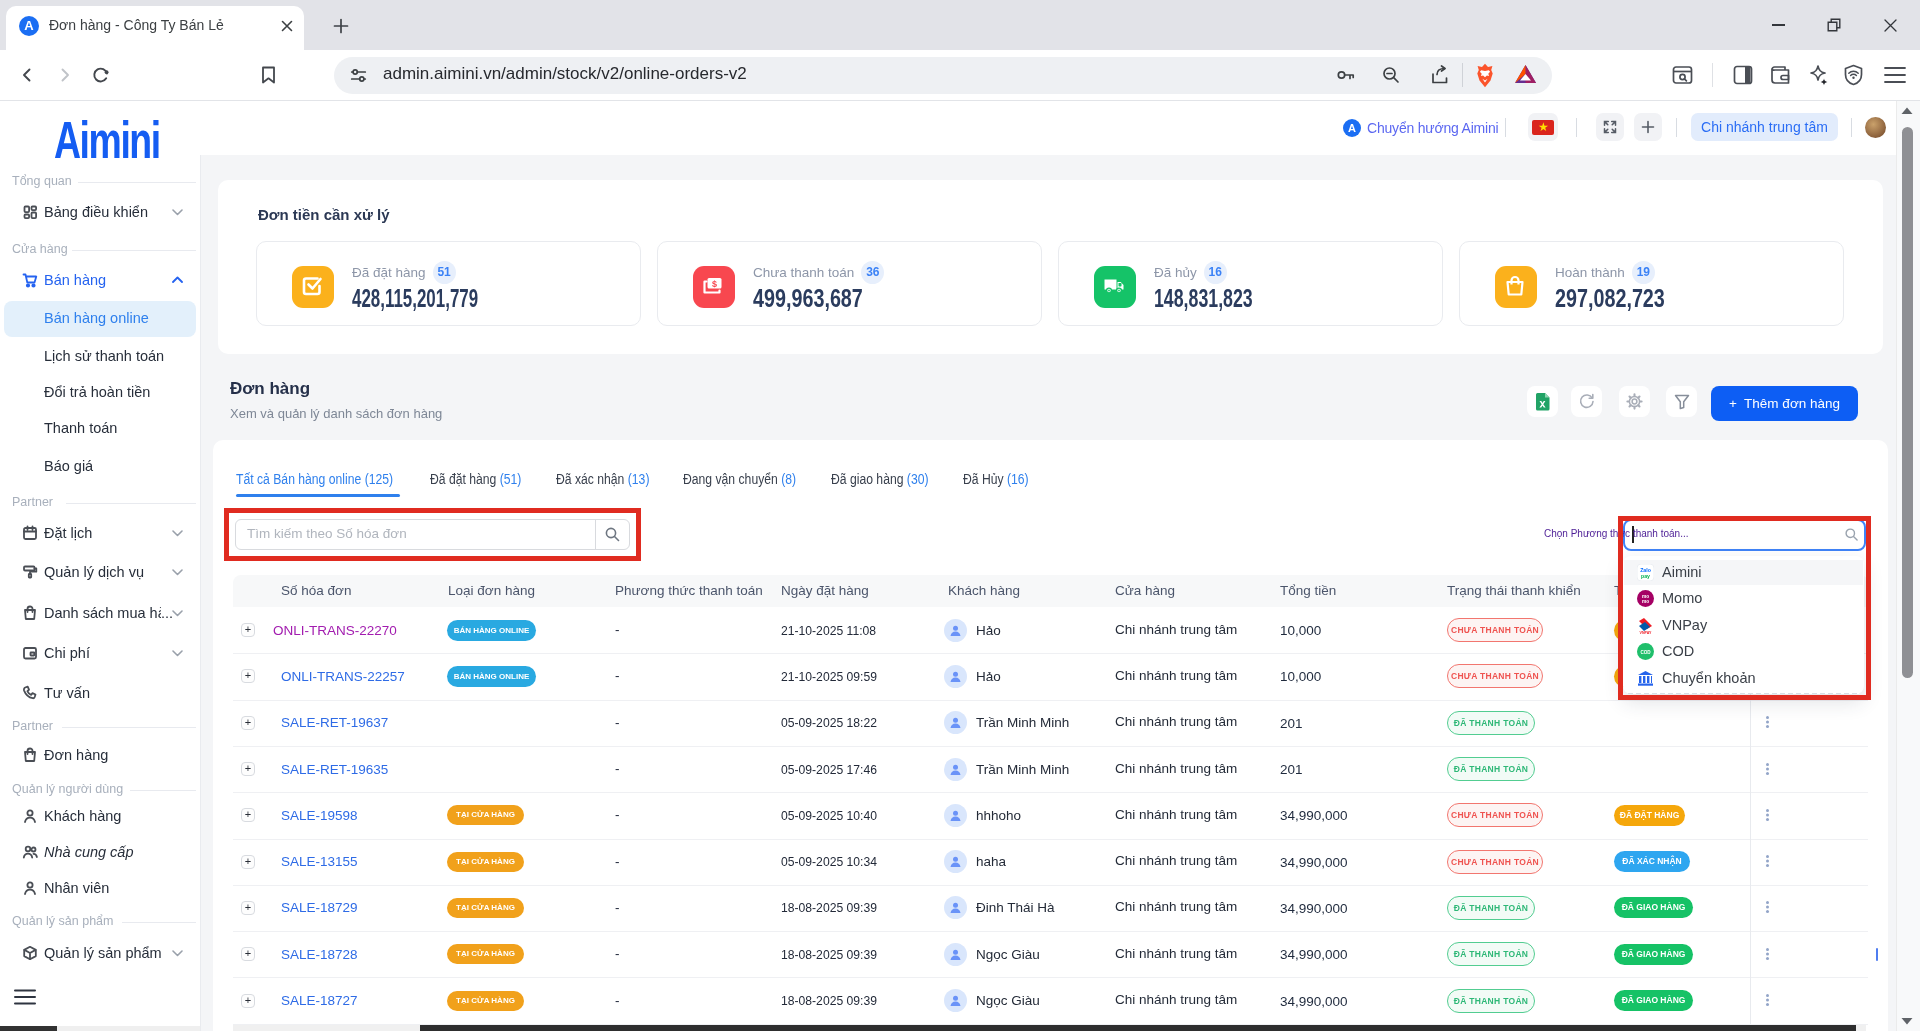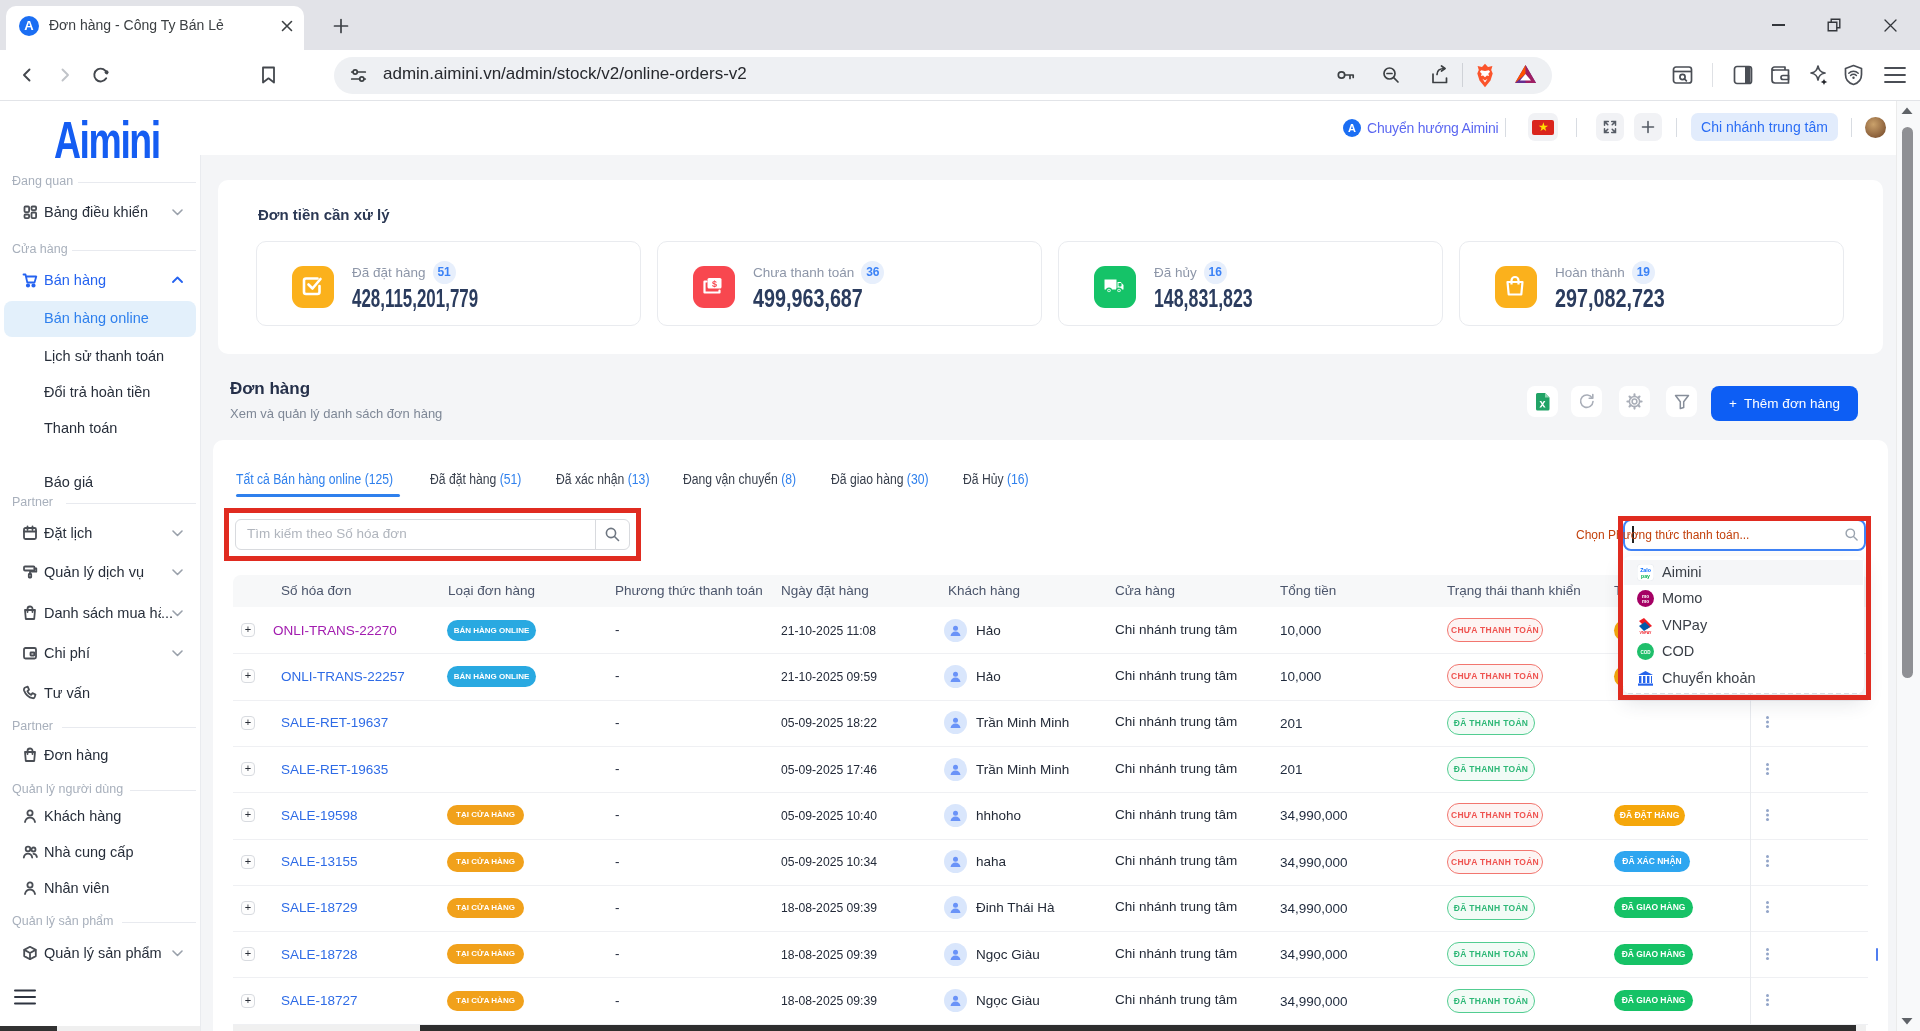--- a/index.html
+++ b/index.html
@@ -120,21 +120,21 @@
   </svg>
 <svg class="abs" style="left:1884px;top:66px;" width="22" height="18" viewBox="0 0 22 18">
     <path d="M1 2h20M1 9h20M1 16h20" stroke="#4a4e55" stroke-width="1.8" stroke-linecap="round"></path>
   </svg>
 
 <div class="abs" style="left:0;top:101px;width:1920px;height:930px;background:#fff;"></div>
 <div class="abs" style="left:200px;top:155px;width:1720px;height:876px;background:#f4f5f7;"></div>
 <div class="abs" style="left:200px;top:155px;width:1px;height:876px;background:#e9ebef;"></div>
 
 <div class="abs" style="left:54px;top:110px;font-size:52px;font-weight:800;letter-spacing:-2px;color:#155df2;transform:scaleX(.72);transform-origin:0 0;">Aimini</div>
-<div class="abs" style="left:12px;top:174px;font-size:12.5px;color:#a8b0bc;">Đang quan</div>
+<div class="abs" style="left:12px;top:174px;font-size:12.5px;color:#a8b0bc;">Tổng quan</div>
 <div class="abs" style="left:78px;top:182px;width:118px;height:1px;background:#e8eaef;"></div>
 <svg class="abs" style="left:22px;top:204px;" width="16" height="16" viewBox="0 0 16 16">
     <g class="ic">
       <rect x="2.5" y="2.5" width="4.6" height="5.6" rx="1"></rect>
       <rect x="9.5" y="2.5" width="4.6" height="3.6" rx="1"></rect>
       <rect x="2.5" y="10.5" width="4.6" height="3.6" rx="1"></rect>
       <rect x="9.5" y="8.5" width="4.6" height="5.6" rx="1"></rect>
     </g>
   </svg>
 <div class="abs" style="left:44px;top:204px;font-size:14.5px;color:#272e3a;">Bảng điều khiển</div>
@@ -152,21 +152,21 @@
   </svg>
 <div class="abs" style="left:44px;top:272px;font-size:14.5px;color:#2563f0;">Bán hàng</div>
 <svg class="abs" style="left:172px;top:276px;" width="11" height="7" viewBox="0 0 11 7">
     <path d="M1 6l4.5-4.5L10 6" stroke="#2563f0" stroke-width="1.8" fill="none" stroke-linecap="round" stroke-linejoin="round"></path>
   </svg>
 <div class="abs" style="left:4px;top:301px;width:192px;height:36px;background:#e3f0fb;border-radius:8px;"></div>
 <div class="abs" style="left:44px;top:310px;font-size:14.5px;color:#2f80ed;">Bán hàng online</div>
 <div class="abs" style="left:44px;top:348px;font-size:14.5px;color:#272e3a;">Lịch sử thanh toán</div>
 <div class="abs" style="left:44px;top:384px;font-size:14.5px;color:#272e3a;">Đổi trả hoàn tiền</div>
 <div class="abs" style="left:44px;top:420px;font-size:14.5px;color:#272e3a;">Thanh toán</div>
-<div class="abs" style="left:44px;top:458px;font-size:14.5px;color:#272e3a;margin-top:16px;">Báo giá</div>
+<div class="abs" style="left:44px;top:458px;font-size:14.5px;color:#272e3a;">Báo giá</div>
 <div class="abs" style="left:12px;top:495px;font-size:12.5px;color:#a8b0bc;">Partner</div>
 <div class="abs" style="left:66px;top:503px;width:130px;height:1px;background:#e8eaef;"></div>
 <svg class="abs" style="left:22px;top:525px;" width="16" height="16" viewBox="0 0 16 16">
     <g class="ic">
       <rect x="2" y="3" width="12" height="11" rx="1.5"></rect>
       <path d="M2 6.5h12M5.5 1.5v3M10.5 1.5v3"></path>
     </g>
   </svg>
 <div class="abs" style="left:44px;top:525px;font-size:14.5px;color:#272e3a;">Đặt lịch</div>
 <svg class="abs" style="left:172px;top:530px;" width="11" height="7" viewBox="0 0 11 7">
@@ -228,21 +228,21 @@
   </svg>
 <div class="abs" style="left:44px;top:808px;font-size:14.5px;color:#272e3a;">Khách hàng</div>
 <svg class="abs" style="left:22px;top:844px;" width="16" height="16" viewBox="0 0 16 16">
     <g class="ic">
       <circle cx="6" cy="5" r="2.3"></circle>
       <path d="M1.8 13.5c.5-2.6 2-3.9 4.2-3.9s3.7 1.3 4.2 3.9"></path>
       <circle cx="11.5" cy="5.5" r="2"></circle>
       <path d="M11.5 9.8c1.8 0 3 1.1 3.4 3.2"></path>
     </g>
   </svg>
-<div class="abs" style="left:44px;top:844px;font-size:14.5px;color:#272e3a;">Nhà cung cấp</div>
+<div class="abs" style="left:44px;top:844px;font-size:14.5px;color:#272e3a;font-style:italic;">Nhà cung cấp</div>
 <svg class="abs" style="left:22px;top:880px;" width="16" height="16" viewBox="0 0 16 16">
     <g class="ic">
       <circle cx="8" cy="5" r="2.6"></circle>
       <path d="M3 14c.6-3 2.4-4.4 5-4.4s4.4 1.4 5 4.4"></path>
     </g>
   </svg>
 <div class="abs" style="left:44px;top:880px;font-size:14.5px;color:#272e3a;">Nhân viên</div>
 <div class="abs" style="left:12px;top:914px;font-size:12.5px;color:#a8b0bc;">Quản lý sản phẩm</div>
 <div class="abs" style="left:122px;top:922px;width:74px;height:1px;background:#e8eaef;"></div>
 <svg class="abs" style="left:22px;top:945px;" width="16" height="16" viewBox="0 0 16 16">
@@ -555,21 +555,21 @@
 <div class="abs" style="left:1115px;top:992.0px;font-size:13.5px;color:#242b38;">Chi nhánh trung tâm</div>
 <div class="abs" style="left:1280px;top:993.5px;font-size:13.5px;color:#1f2a3d;">34,990,000</div>
 <div class="abs" style="left:1447px;top:988.5px;width:88px;height:24px;border:1px solid #52cd91;background:#f2fbf6;border-radius:12px;color:#2eb877;font-size:8.5px;font-weight:bold;text-align:center;line-height:23px;letter-spacing:.3px;">ĐÃ THANH TOÁN</div>
 <div class="abs" style="left:1614px;top:990.0px;width:79px;height:21px;background:#16c266;border-radius:11px;color:#fff;font-size:8.5px;font-weight:bold;text-align:center;line-height:21px;">ĐÃ GIAO HÀNG</div>
 <div class="abs" style="left:1766px;top:994.0px;width:3px;height:3px;border-radius:50%;background:#93a5c8;box-shadow:0 4.5px 0 #93a5c8,0 9px 0 #93a5c8;"></div>
 <div class="abs" style="left:1750px;top:575px;width:1px;height:449px;background:#e8eaee;"></div>
 <div class="abs" style="left:233px;top:1025px;width:1633px;height:6px;background:#f0f0f0;"></div>
 <div class="abs" style="left:420px;top:1025px;width:1436px;height:6px;background:#2e2e2e;"></div>
 <div class="abs" style="left:1623px;top:519px;width:243px;height:32px;background:#fff;border:2px solid #3f83f7;border-radius:8px;"></div>
 <div class="abs" style="left:1632px;top:526px;width:1.5px;height:17px;background:#222;"></div>
-<div class="abs" style="left:1576px;top:528px;font-size:12px;color:#c2410c;">Chọn Phương thức thanh toán...</div>
+<div class="abs" style="left:1544px;top:528px;font-size:10px;color:#4c1d95;">Chọn Phương thức thanh toán...</div>
 <svg class="abs" style="left:1844px;top:527px;" width="15" height="15" viewBox="0 0 15 15">
     <g stroke="#9aa3ae" stroke-width="1.4" fill="none" stroke-linecap="round">
       <circle cx="6.3" cy="6.3" r="4.2"></circle>
       <path d="M9.5 9.5l3.6 3.6"></path>
     </g>
   </svg>
 <div class="abs" style="left:1623px;top:556px;width:241px;height:138px;background:#fff;border-radius:8px;box-shadow:0 8px 20px rgba(40,50,70,.14);"></div>
 <div class="abs" style="left:1624px;top:559.5px;width:239px;height:25px;background:#f5f6f8;"></div>
 <svg class="abs" style="left:1637px;top:563.5px;" width="17" height="17" viewBox="0 0 17 17">
     <g>

